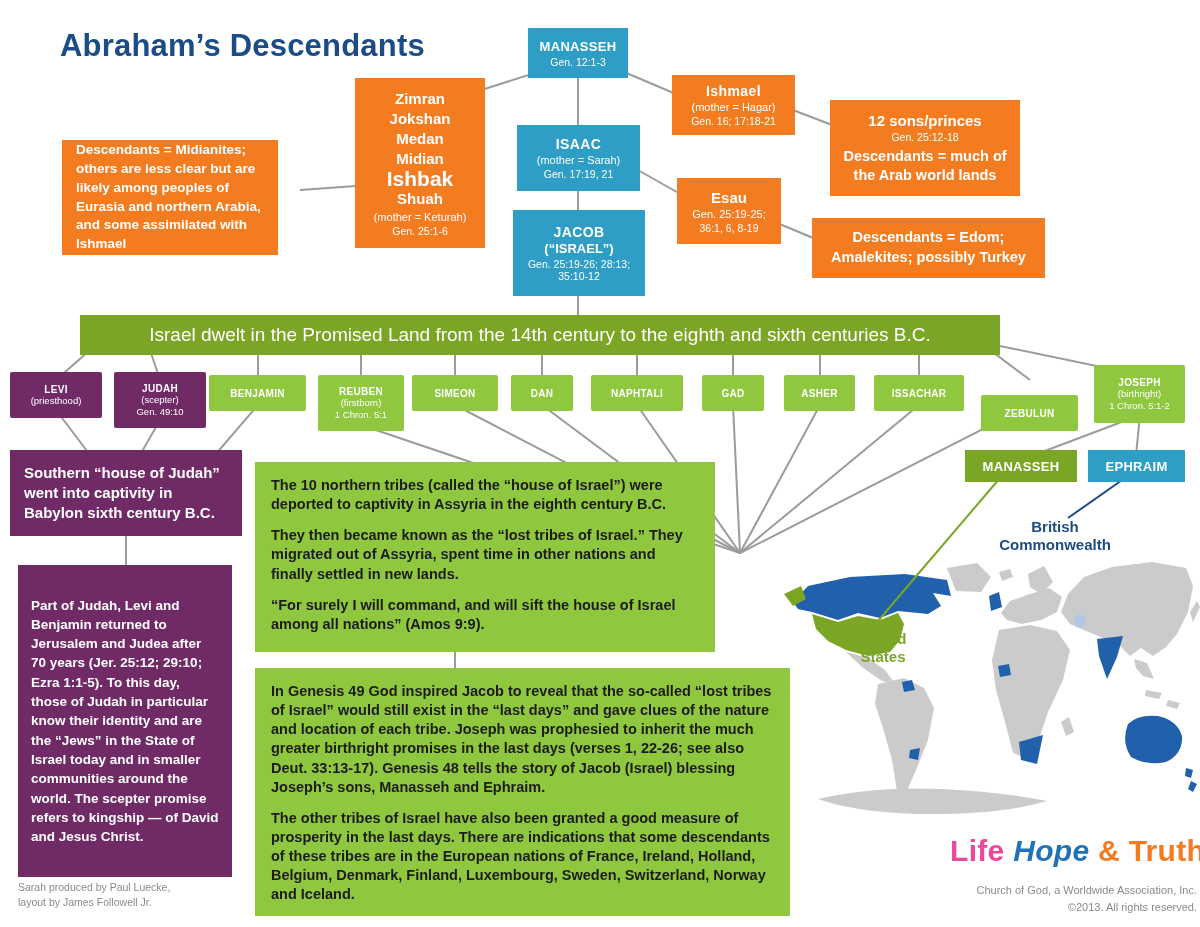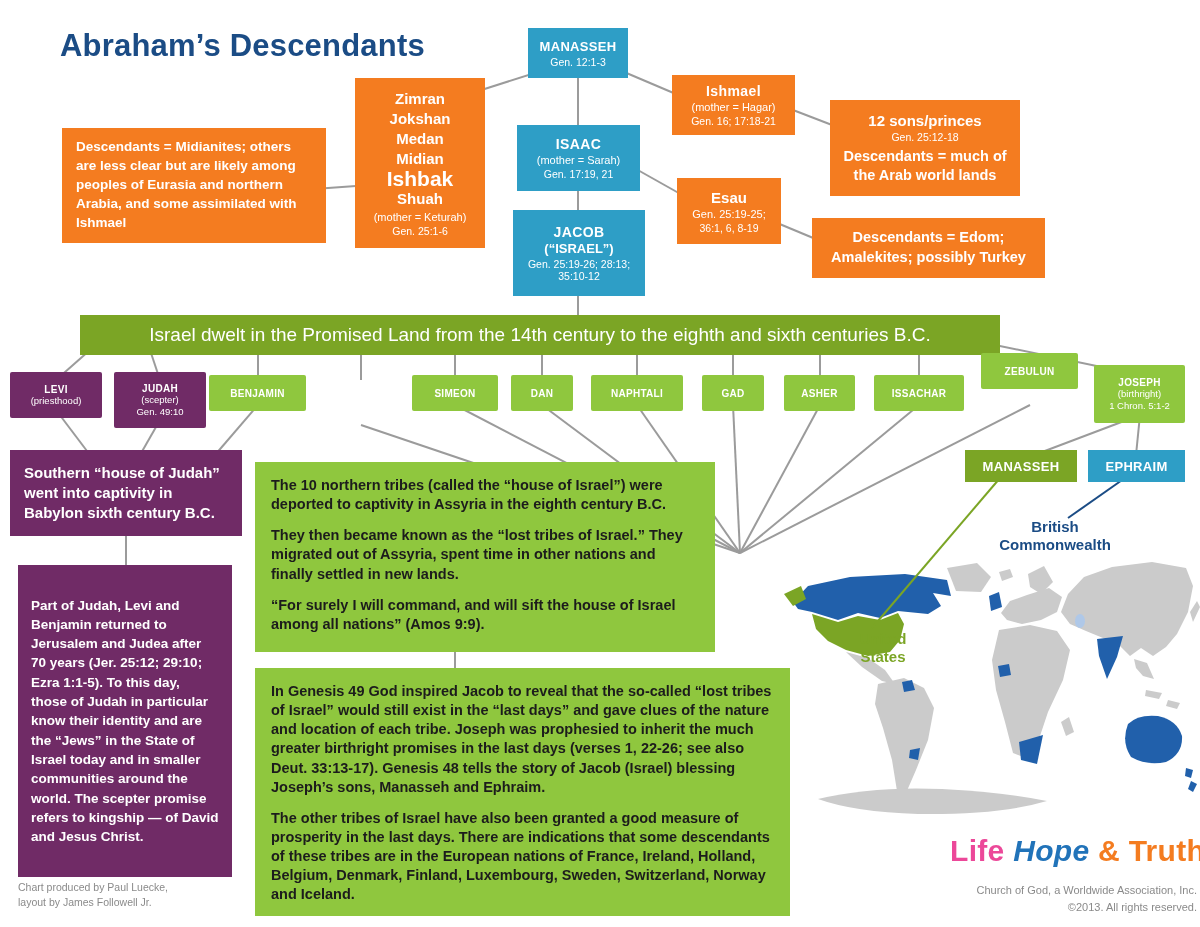--- a/index.html
+++ b/index.html
@@ -160,21 +160,21 @@
     <div style="font-weight:bold;font-size:15px;line-height:20px">Zimran</div>
     <div style="font-weight:bold;font-size:15px;line-height:20px">Jokshan</div>
     <div style="font-weight:bold;font-size:15px;line-height:20px">Medan</div>
     <div style="font-weight:bold;font-size:15px;line-height:20px">Midian</div>
     <div style="font-weight:bold;font-size:21px;line-height:20px">Ishbak</div>
     <div style="font-weight:bold;font-size:15px;line-height:20px">Shuah</div>
     <div class="sub">(mother = Keturah)</div>
     <div class="ref">Gen. 25:1-6</div>
   </div>
 
-  <div class="box orange left-align" style="left:62px;top:128px;width:264px;height:115px;padding:0 14px">
+  <div class="box orange left-align" style="left:62px;top:140px;width:216px;height:115px;padding:0 14px">
     <div style="font-weight:bold;font-size:13.5px;line-height:1.4">Descendants = Midianites; others are less clear but are likely among peoples of Eurasia and northern Arabia, and some assimilated with Ishmael</div>
   </div>
 
   <div class="box blue" style="left:517px;top:125px;width:123px;height:66px">
     <div class="nm">ISAAC</div>
     <div class="sub">(mother = Sarah)</div>
     <div class="ref">Gen. 17:19, 21</div>
   </div>
 
   <div class="box orange" style="left:672px;top:75px;width:123px;height:60px">
@@ -213,39 +213,44 @@
     <div class="t-sub">(priesthood)</div>
   </div>
   <div class="tribe purple" style="left:114px;top:372px;width:92px;height:56px">
     <div class="t-name">JUDAH</div>
     <div class="t-sub">(scepter)</div>
     <div class="t-sub">Gen. 49:10</div>
   </div>
   <div class="tribe lgreen" style="left:209px;top:375px;width:97px;height:36px">
     <div class="t-name">BENJAMIN</div>
   </div>
+  <div class="tribe lgreen" style="left:318px;top:375px;width:86px;height:56px">
+    <div class="t-name">REUBEN</div>
+    <div class="t-sub">(firstborn)</div>
+    <div class="t-sub">1 Chron. 5:1</div>
+  </div>
   <div class="tribe lgreen" style="left:412px;top:375px;width:86px;height:36px">
     <div class="t-name">SIMEON</div>
   </div>
   <div class="tribe lgreen" style="left:511px;top:375px;width:62px;height:36px">
     <div class="t-name">DAN</div>
   </div>
   <div class="tribe lgreen" style="left:591px;top:375px;width:92px;height:36px">
     <div class="t-name">NAPHTALI</div>
   </div>
   <div class="tribe lgreen" style="left:702px;top:375px;width:62px;height:36px">
     <div class="t-name">GAD</div>
   </div>
   <div class="tribe lgreen" style="left:784px;top:375px;width:71px;height:36px">
     <div class="t-name">ASHER</div>
   </div>
   <div class="tribe lgreen" style="left:874px;top:375px;width:90px;height:36px">
     <div class="t-name">ISSACHAR</div>
   </div>
-  <div class="tribe lgreen" style="left:981px;top:353px;width:97px;height:36px">
+  <div class="tribe lgreen" style="left:981px;top:395px;width:97px;height:36px">
     <div class="t-name">ZEBULUN</div>
   </div>
   <div class="tribe lgreen" style="left:1094px;top:365px;width:91px;height:58px">
     <div class="t-name">JOSEPH</div>
     <div class="t-sub">(birthright)</div>
     <div class="t-sub">1 Chron. 5:1-2</div>
   </div>
 
   <div class="box purple left-align" style="left:10px;top:450px;width:232px;height:86px;padding:10px 14px">
     <div style="font-weight:bold;font-size:15px;line-height:1.35">Southern “house of Judah” went into captivity in Babylon sixth century B.C.</div>
@@ -270,21 +275,21 @@
     <div class="nm-s">MANASSEH</div>
   </div>
   <div class="box blue" style="left:1088px;top:450px;width:97px;height:32px">
     <div class="nm-s">EPHRAIM</div>
   </div>
 
   <div class="map-label" style="left:985px;top:518px;width:140px;color:#1B4C85">British Commonwealth</div>
   <div class="map-label" style="left:852px;top:630px;width:62px;color:#7BA525">United States</div>
 
   <div class="credit">
-    <div>Chart produced by Paul Luecke,</div>
+    <div>Sarah produced by Paul Luecke,</div>
     <div>layout by James Followell Jr.</div>
   </div>
 
   <div class="logo">
     <span class="life">Life</span>
     <span> </span>
     <span class="hope">Hope</span>
     <span class="amp">&amp;</span>
     <span class="truth">Truth</span>
   </div>

